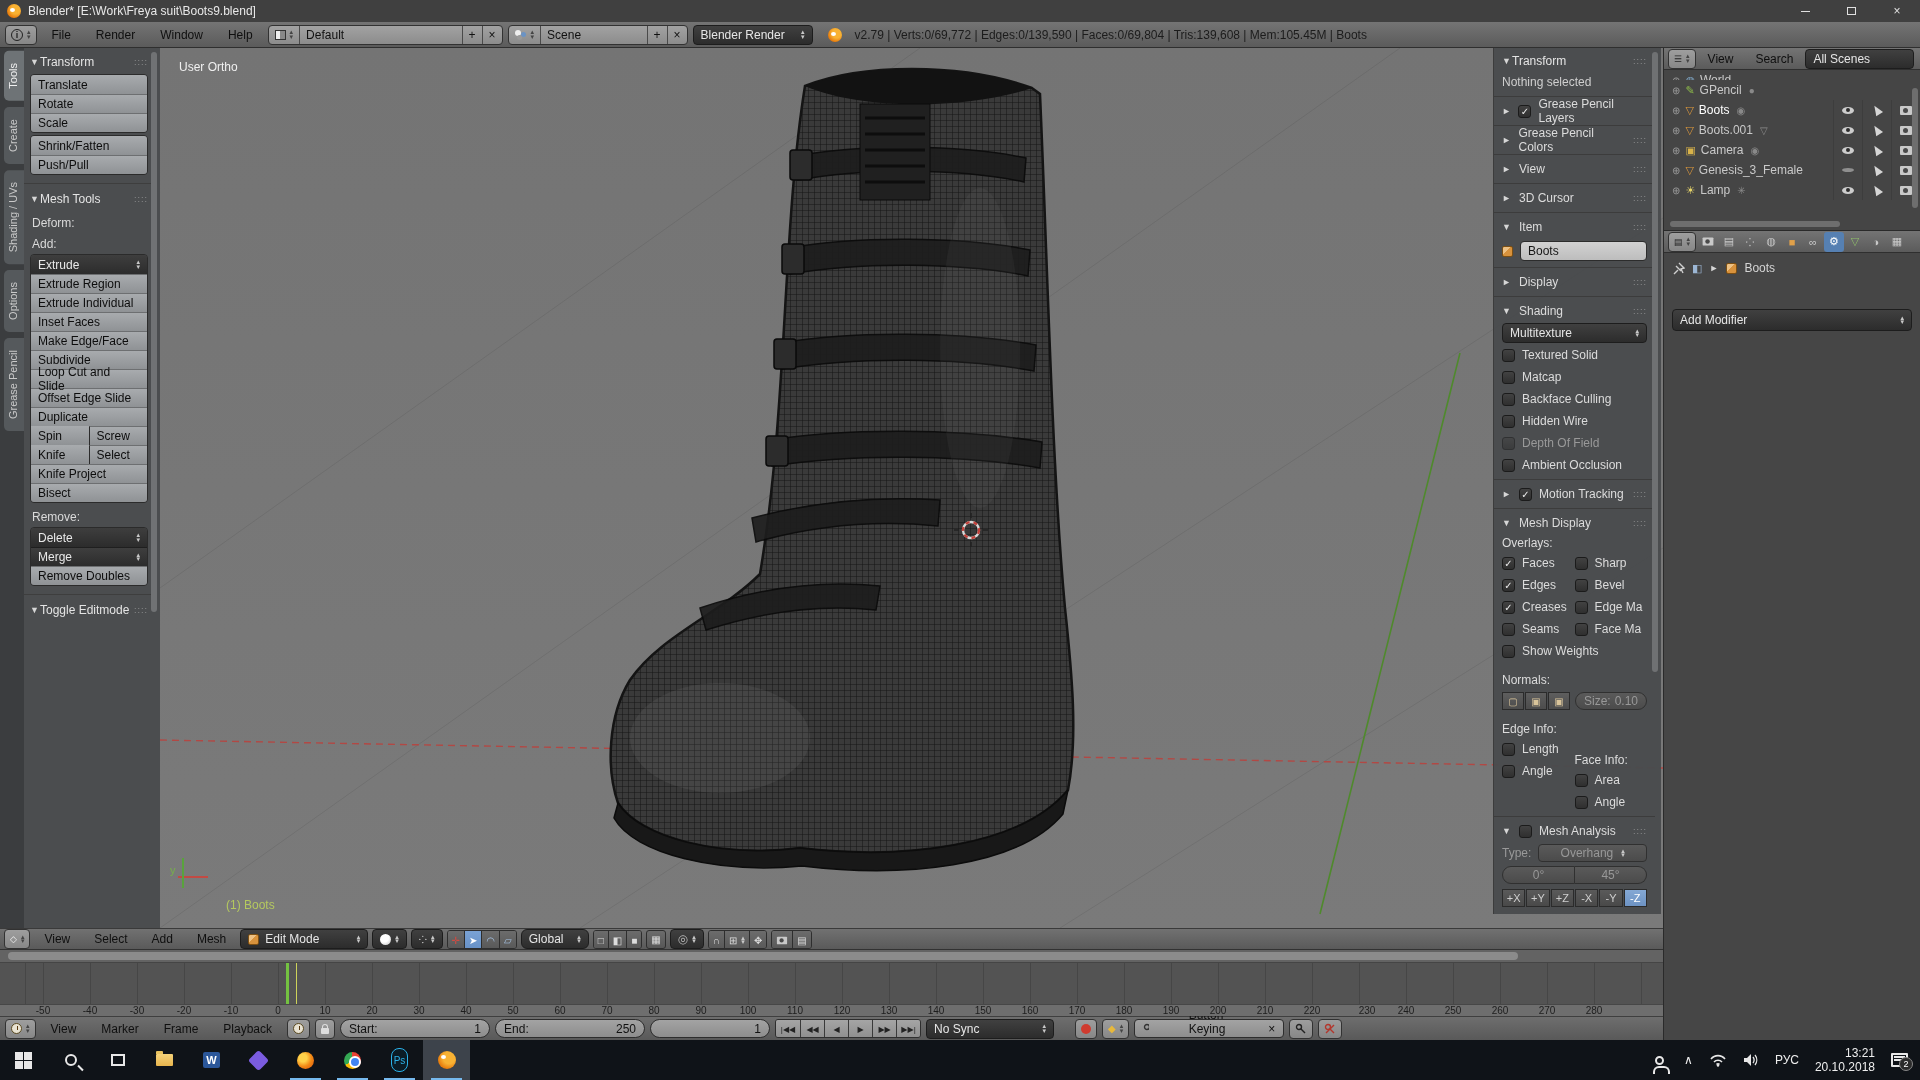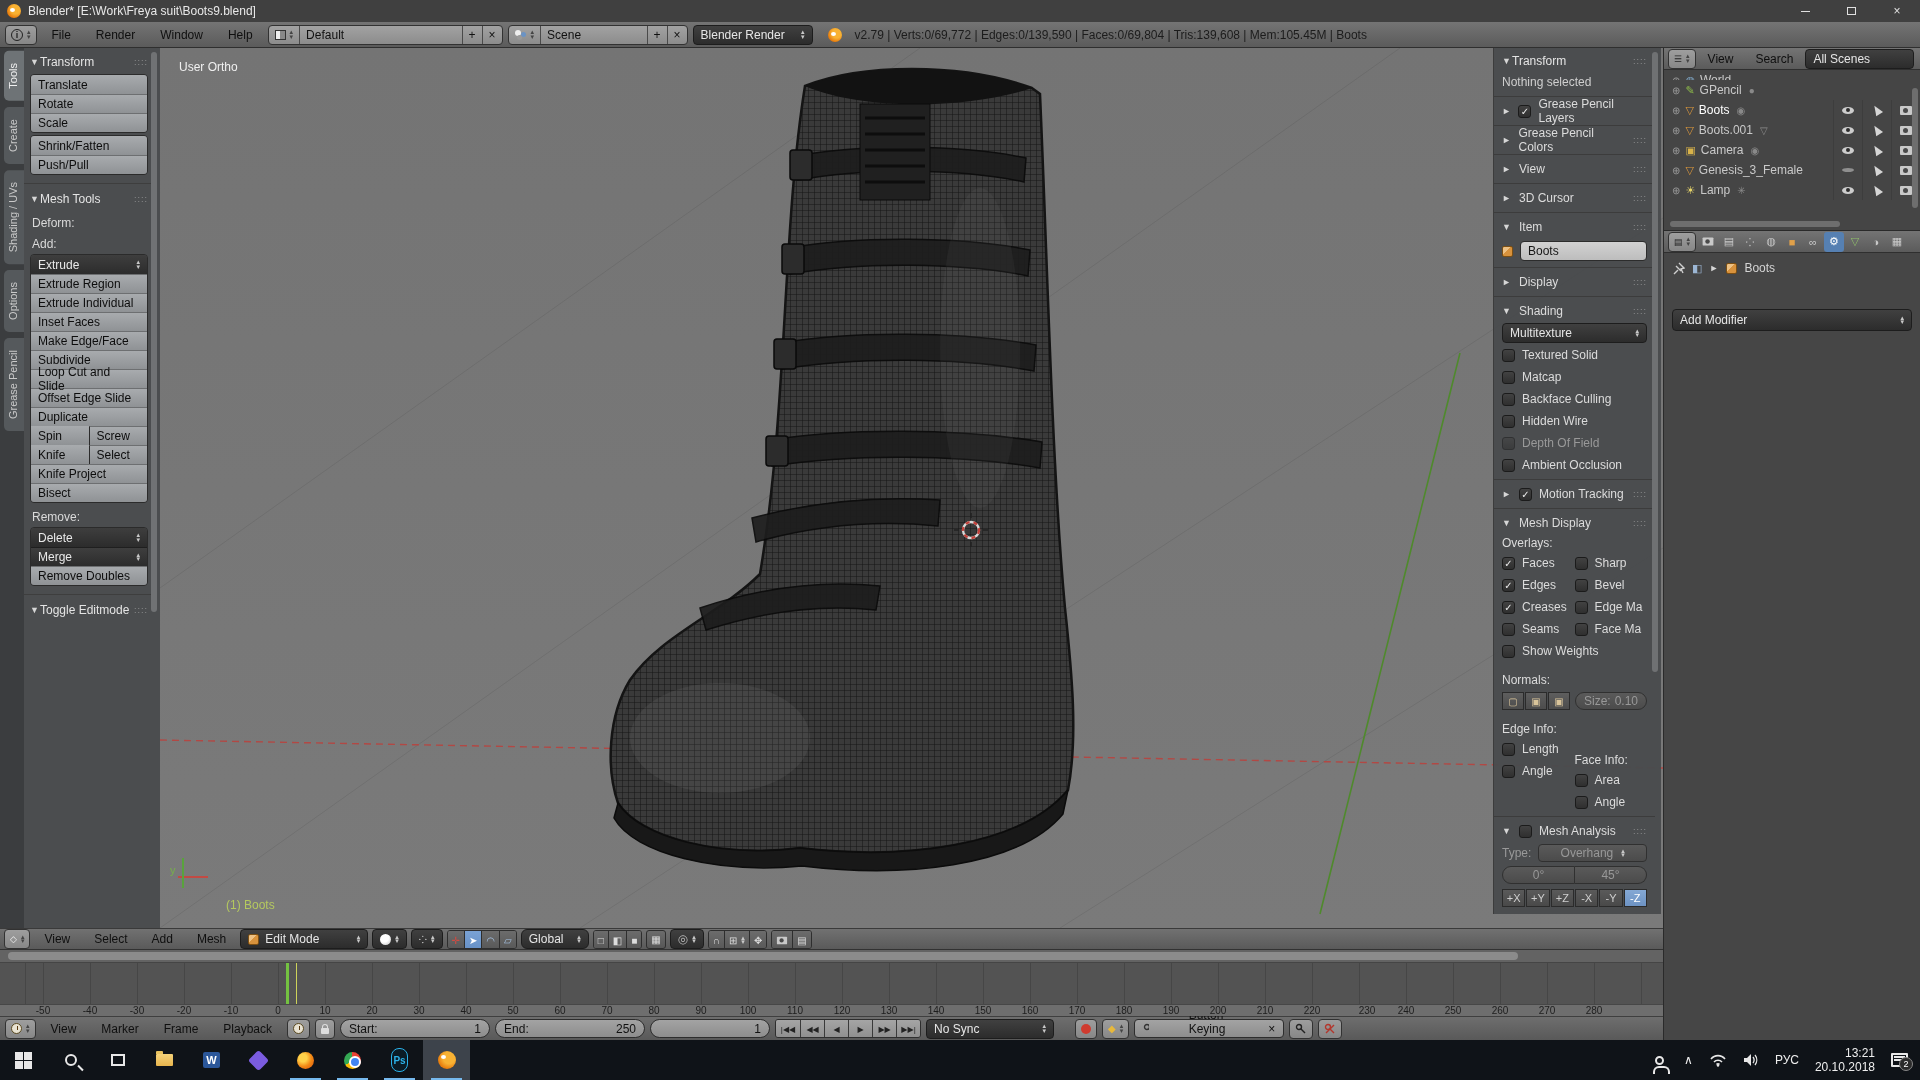--- a/index.html
+++ b/index.html
@@ -181,21 +181,21 @@
   .searchico::after{content:"";position:absolute;left:10px;top:11px;width:7px;height:2px;background:#e8e8e8;transform:rotate(45deg);}
   .taskview{width:14px;height:12px;border:2px solid #e8e8e8;}
   .folder{width:17px;height:12px;background:linear-gradient(#f5d37a,#e8b54d);border-radius:1px;position:relative;}
   .folder::before{content:"";position:absolute;left:0;top:-3px;width:7px;height:3px;background:#e8c25e;border-radius:1px 1px 0 0;}
   .wordico{width:17px;height:16px;background:#2b579a;color:#fff;font-weight:bold;font-size:11px;
     display:flex;align-items:center;justify-content:center;border-radius:2px;}
   .kmico{width:15px;height:15px;background:#7b5ce0;transform:rotate(45deg);border-radius:3px;}
   .ffico{width:17px;height:17px;border-radius:50%;background:radial-gradient(circle at 35% 35%,#ffd24a 0 25%,#f28815 55%,#d9520e 100%);}
   .chico{width:17px;height:17px;border-radius:50%;background:conic-gradient(#ea4335 0 33%,#fbbc05 33% 66%,#34a853 66% 100%);position:relative;}
   .chico::after{content:"";position:absolute;left:4.5px;top:4.5px;width:8px;height:8px;border-radius:50%;background:#4285f4;border:2px solid #fff;}
-  .psico{width:17px;height:24px;background:#0b1c26;border:1px solid #2bb1e8;color:#2bb1e8;font-size:10px;font-weight:bold;
+  .psico{width:17px;height:24px;background:#0b1c26;border:1px solid #2bb1e8;color:#2bb1e8;font-size:10px;font-weight:normal;
     display:flex;align-items:center;justify-content:center;border-radius:8px;}
   .tray{margin-left:auto;display:flex;align-items:center;gap:16px;padding-right:12px;font-size:12px;}
   .person{width:9px;height:9px;border:2px solid #e8e8e8;border-radius:50%;position:relative;margin-right:4px;}
   .person::after{content:"";position:absolute;left:-4px;top:8px;width:13px;height:6px;border:2px solid #e8e8e8;
     border-bottom:none;border-radius:6px 6px 0 0;}
   .clockblk{text-align:right;line-height:14px;}
   .notif{position:relative;width:17px;height:14px;border:2px solid #e8e8e8;border-radius:1px;}
   .notif i{position:absolute;left:1px;top:1px;width:11px;height:1.5px;background:#e8e8e8;}
   .notif i+i{top:4px;}
   .badge{position:absolute;right:-7px;bottom:-6px;width:14px;height:14px;border-radius:50%;background:#2b2b2b;

